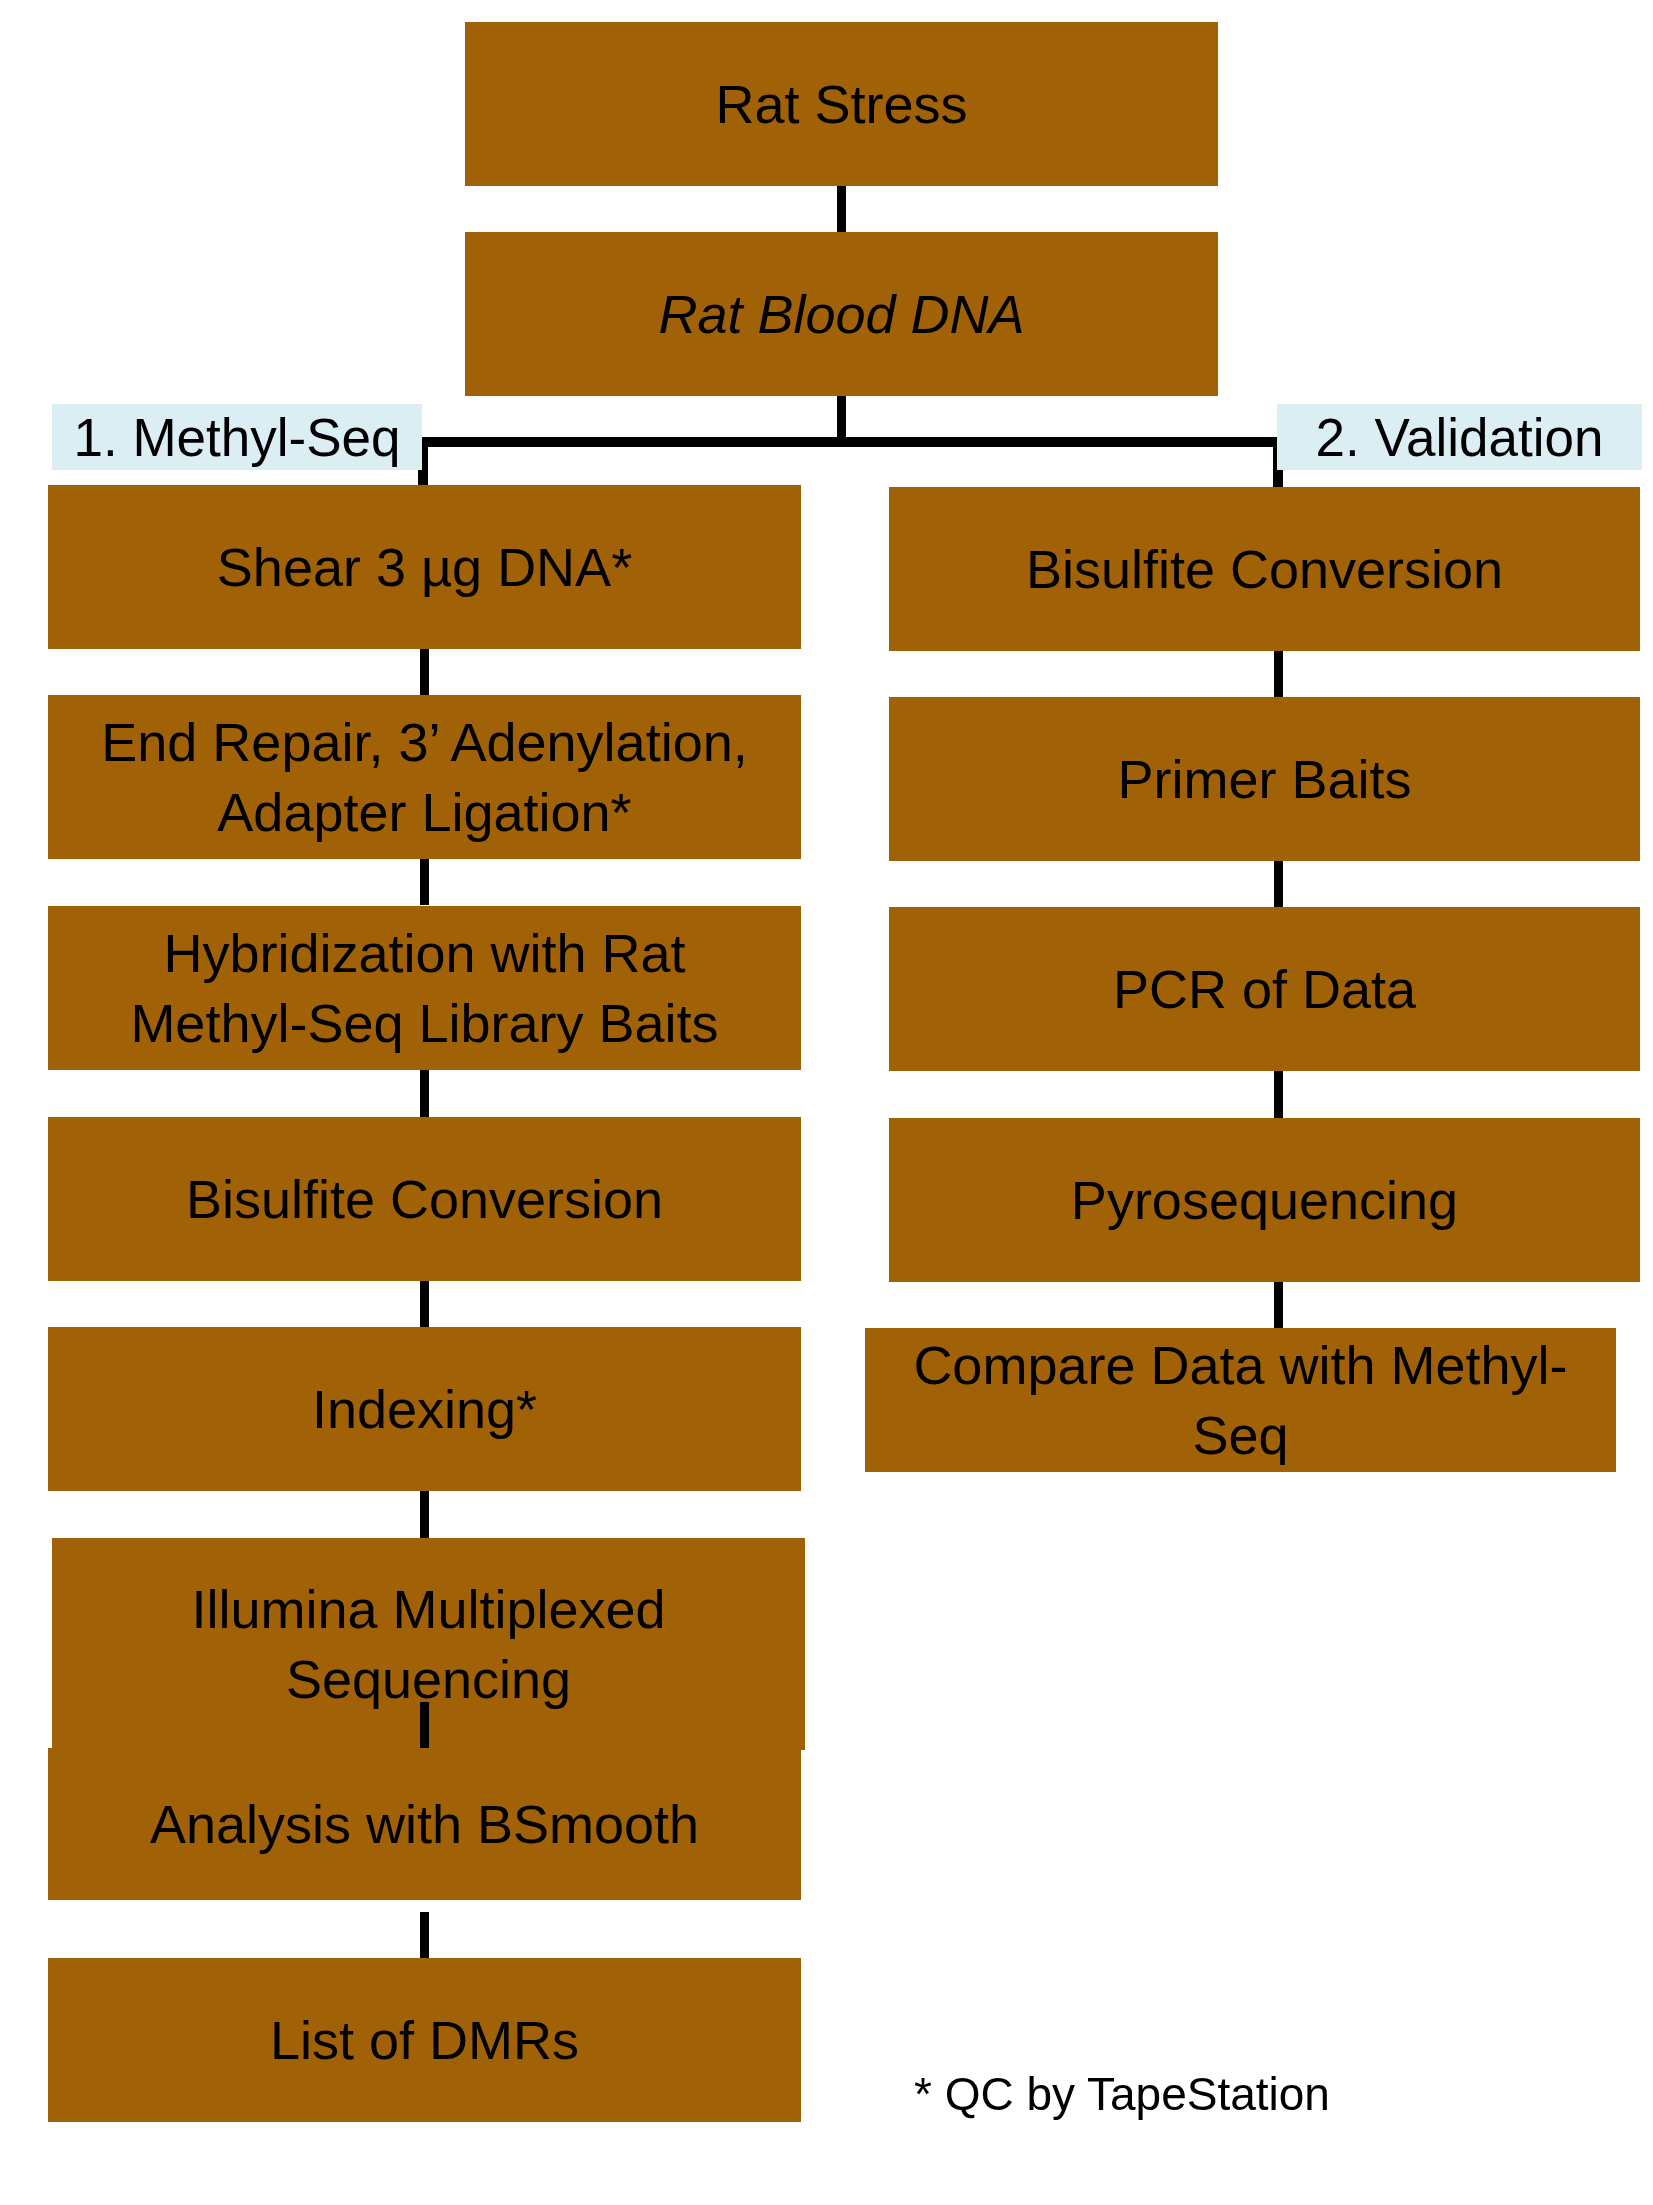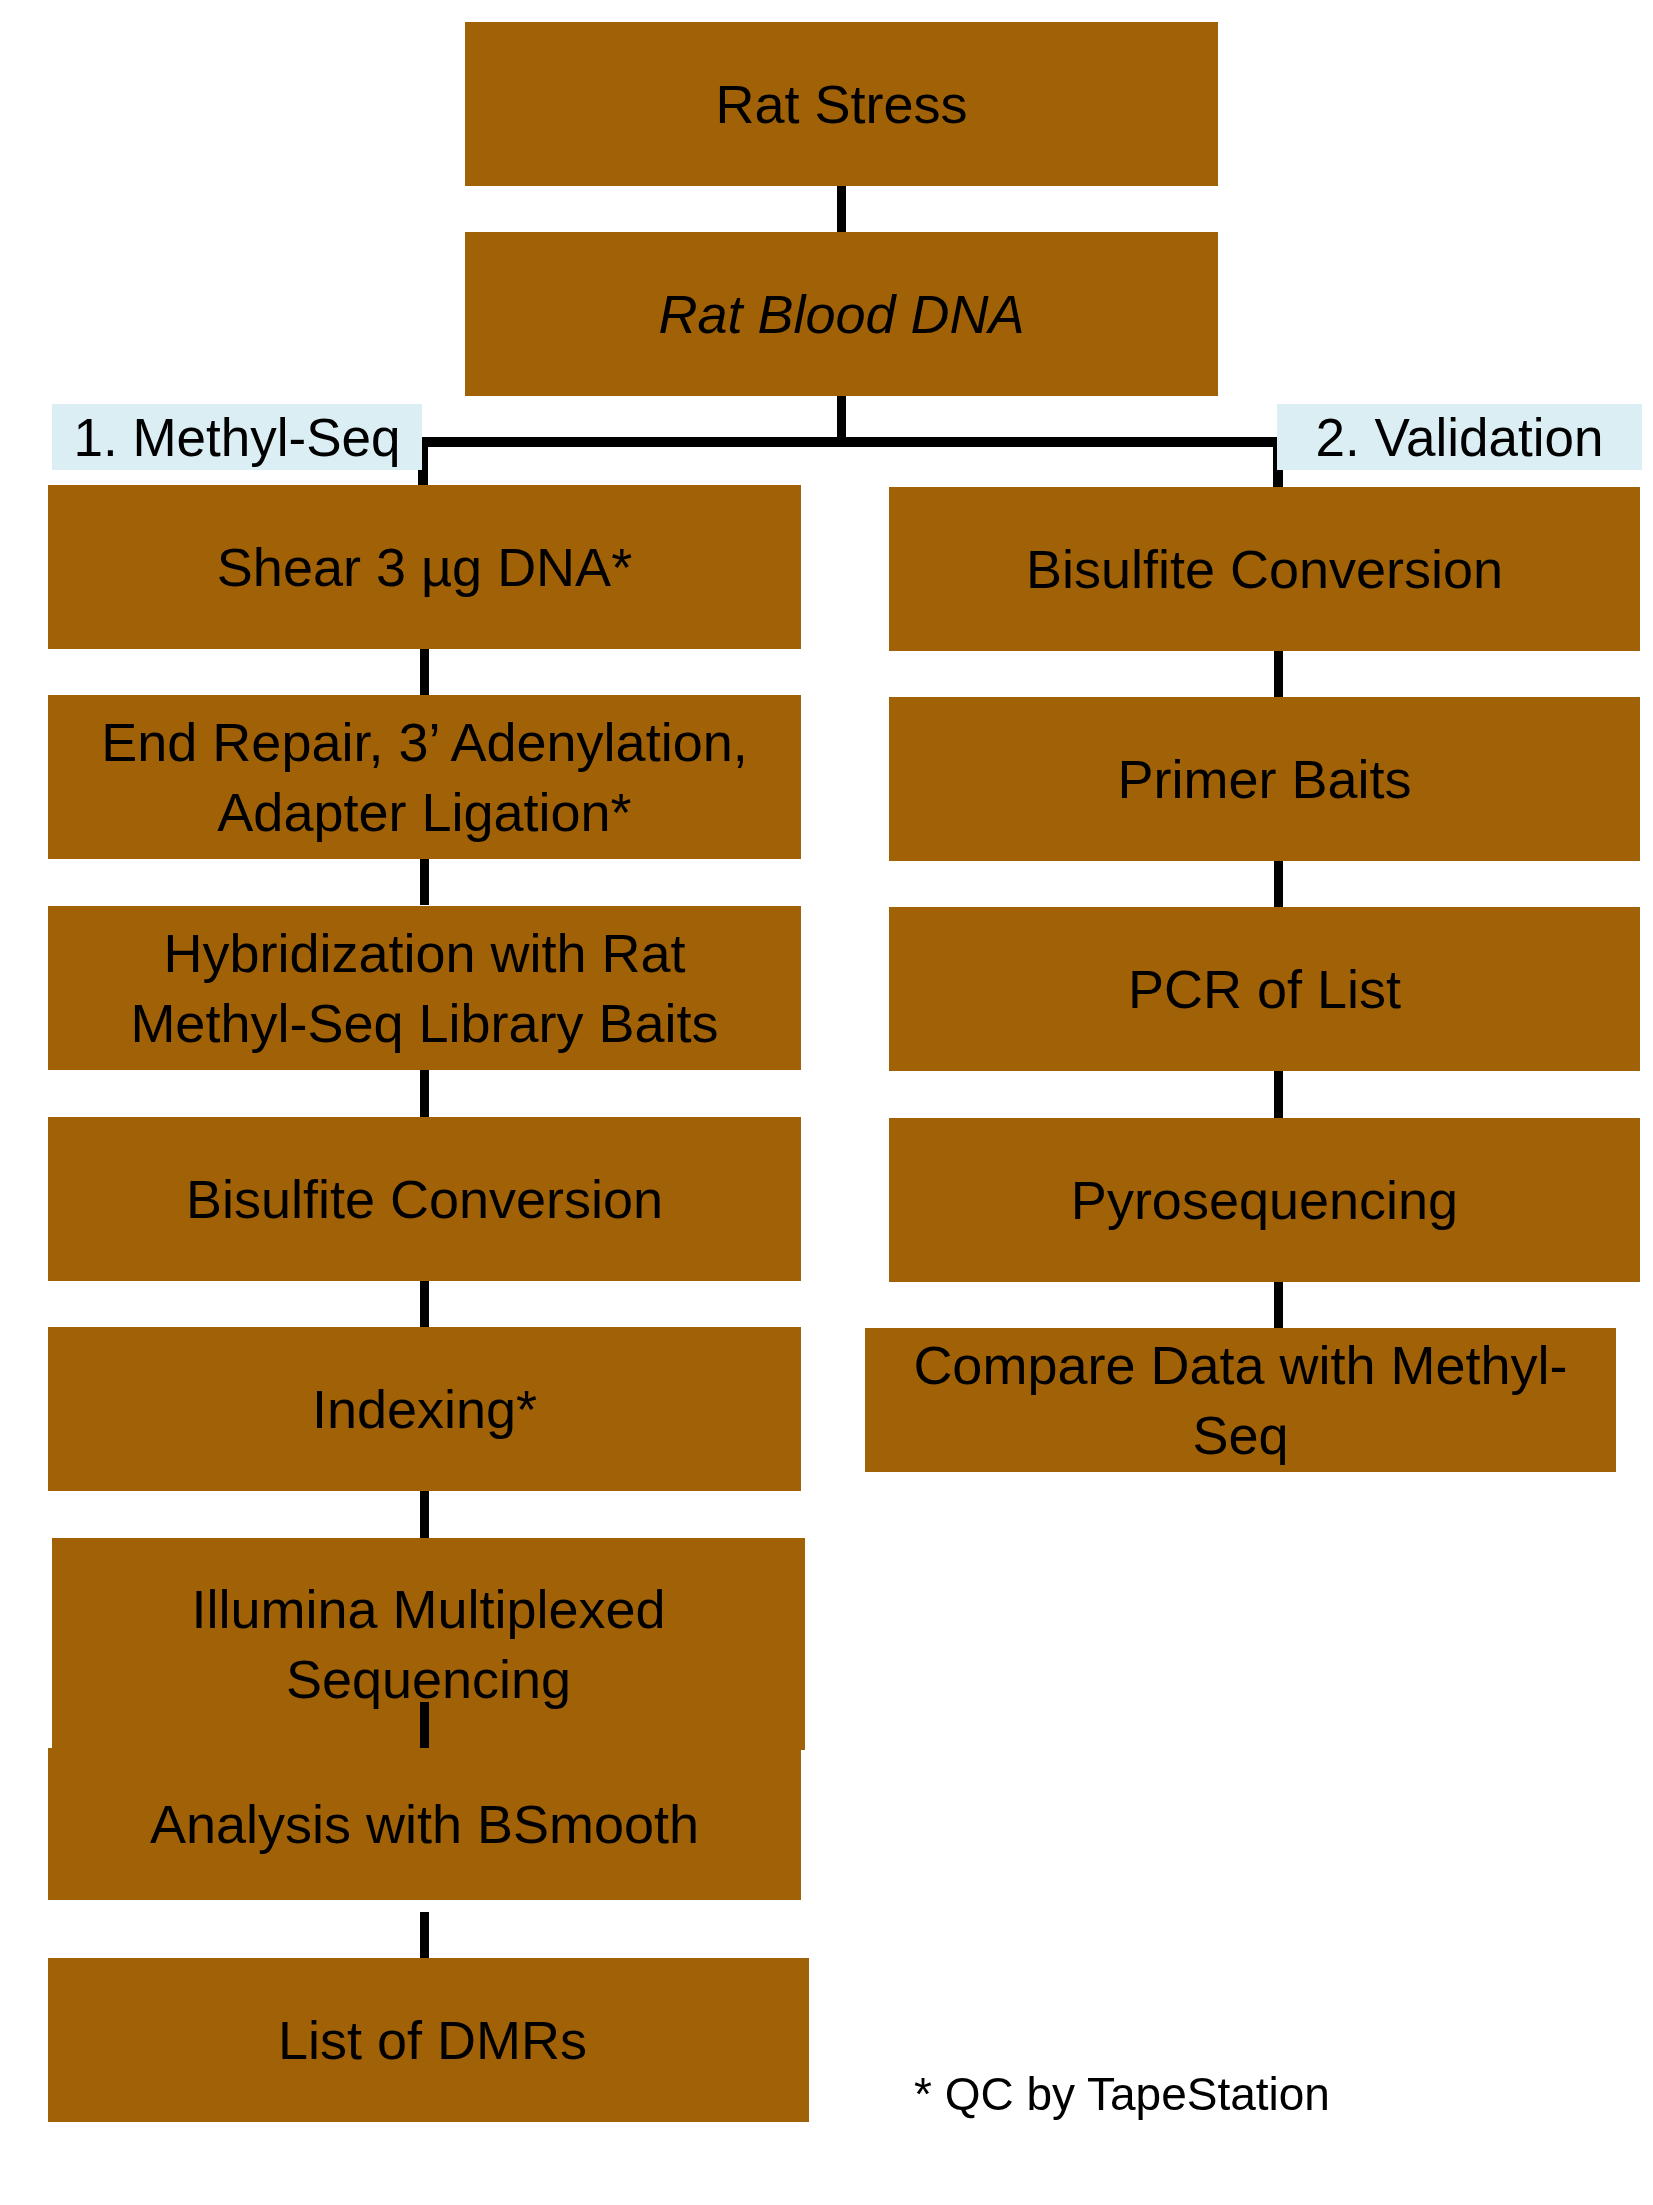--- a/index.html
+++ b/index.html
@@ -97,31 +97,31 @@
 
   <div class="node" style="left:52px; top:1538px; width:753px; height:212px;">Illumina Multiplexed
 Sequencing</div>
 
   <div class="conn" style="left:420px; top:1702px; width:8.8px; height:46px;"></div>
 
   <div class="node" style="left:48px; top:1748px; width:753px; height:152px;">Analysis with BSmooth</div>
 
   <div class="conn" style="left:420px; top:1912px; width:8.8px; height:46px;"></div>
 
-  <div class="node" style="left:48px; top:1958px; width:753px; height:164px;padding-left:8px;">List of DMRs</div>
+  <div class="node" style="left:48px; top:1958px; width:753px; height:164px;">List of DMRs</div>
 
   <div class="node" style="left:889px; top:487px; width:751px; height:164px;">Bisulfite Conversion</div>
 
   <div class="conn" style="left:1274px; top:651px; width:8.8px; height:46px;"></div>
 
   <div class="node" style="left:889px; top:697px; width:751px; height:164px;">Primer Baits</div>
 
   <div class="conn" style="left:1274px; top:861px; width:8.8px; height:46px;"></div>
 
-  <div class="node" style="left:889px; top:907px; width:751px; height:164px;">PCR of List</div>
+  <div class="node" style="left:889px; top:907px; width:751px; height:164px;">PCR of Data</div>
 
   <div class="conn" style="left:1274px; top:1071px; width:8.8px; height:47px;"></div>
 
   <div class="node" style="left:889px; top:1118px; width:751px; height:164px;">Pyrosequencing</div>
 
   <div class="conn" style="left:1274px; top:1282px; width:8.8px; height:46px;"></div>
 
   <div class="node" style="left:865px; top:1328px; width:751px; height:144px;">Compare Data with Methyl-
 Seq</div>
 

